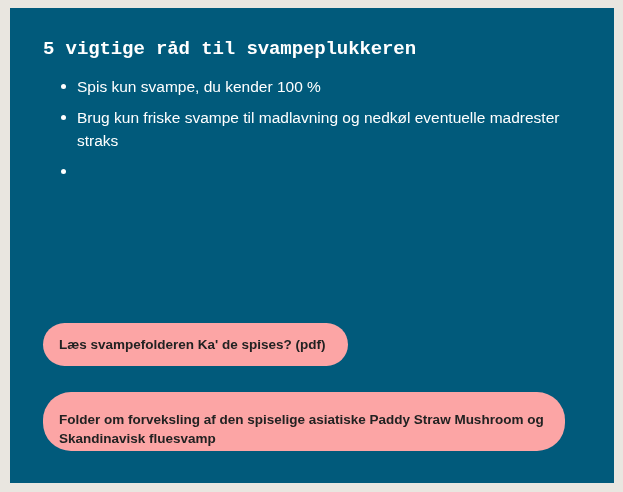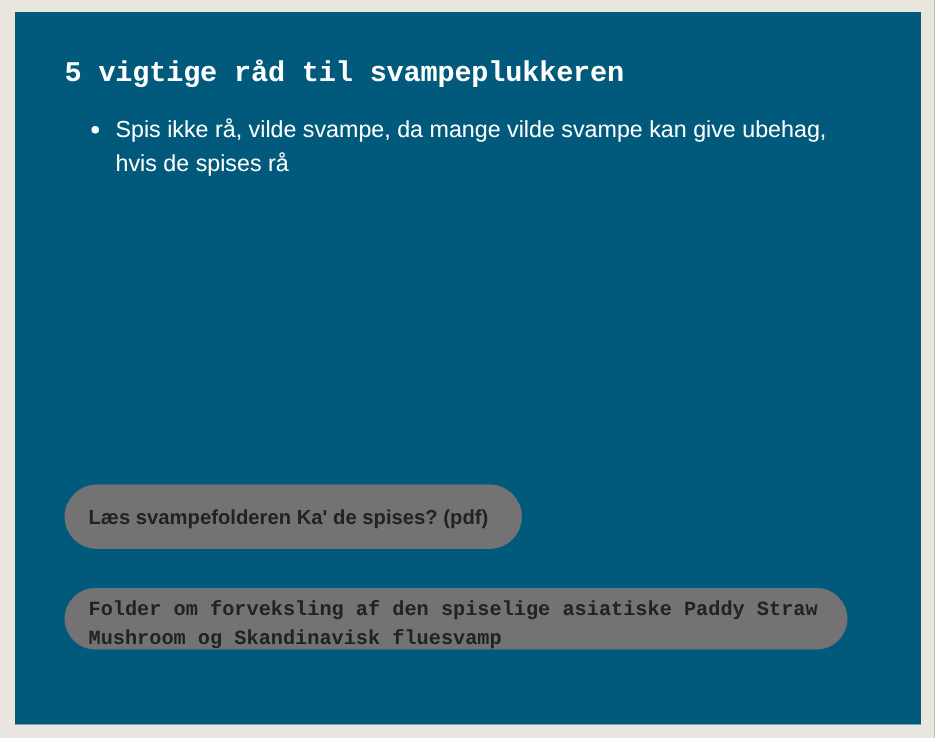--- a/index.html
+++ b/index.html
@@ -47,56 +47,62 @@
       position: absolute;
       left: 18px;
       top: 9px;
       width: 5px;
       height: 5px;
       border-radius: 50%;
       background: #ffffff;
     }
     .btn {
       display: inline-block;
-      background: #737373;
+      background: #fca5a5;
       color: #222;
       font-family: "Liberation Sans", sans-serif;
       font-weight: 700;
       font-size: 13.5px;
       border-radius: 22px;
       box-sizing: border-box;
       text-decoration: none;
       position: absolute;
       left: 33px;
     }
     .btn1 {
       top: 315px;
       width: 305px;
       height: 43px;
       line-height: 43px;
       padding: 0 16px;
     }
     .btn2 {
       top: 384px;
       width: 522px;
-      height: 41px;
-      padding: 6px 16px;
+      height: 59px;
+      padding: 18px 16px;
       line-height: 19px;
       border-radius: 28px;
-      font-family: Liberation Mono, monospace;
     }
   </style>
 </head>
 <body>
 
 <div class="panel">
   <h2 class="title">5 vigtige råd til svampeplukkeren</h2>
 
   <ul class="tips">
     <li>
       <span class="bullet"></span>
-      <span>Spis ikke rå, vilde svampe, da mange vilde svampe kan give ubehag, hvis de spises rå</span>
+      <span>Spis kun svampe, du kender 100 %</span>
+    </li>
+    <li>
+      <span class="bullet"></span>
+      <span>Brug kun friske svampe til madlavning og nedkøl eventuelle madrester straks</span>
+    </li>
+    <li>
+      <span class="bullet"></span>
     </li>
   </ul>
 
   <a class="btn btn1">Læs svampefolderen Ka' de spises? (pdf)</a>
   <a class="btn btn2">Folder om forveksling af den spiselige asiatiske Paddy Straw Mushroom og Skandinavisk fluesvamp</a>
 </div>
 
 </body></html>

